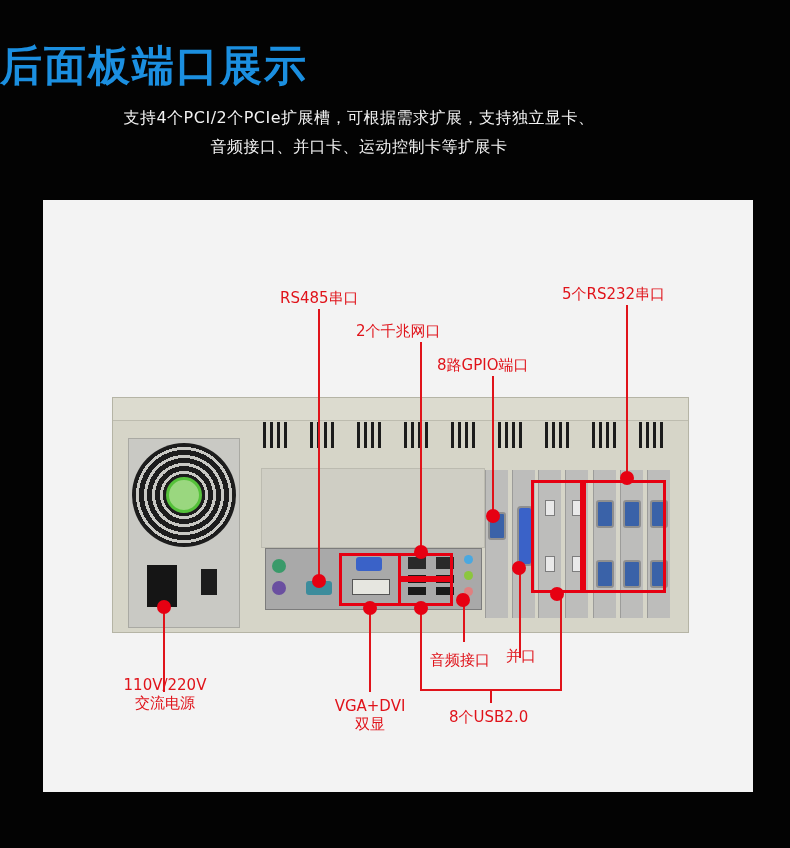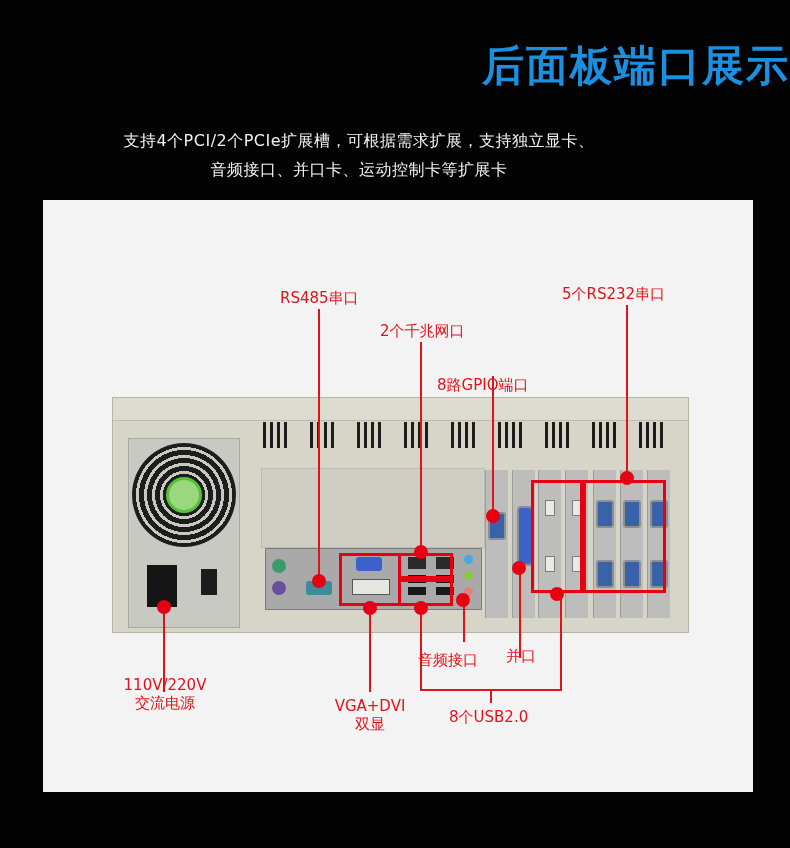--- a/index.html
+++ b/index.html
@@ -1,18 +1,18 @@
 <!DOCTYPE html>
 <html><head>
 <meta charset="utf-8">
 <style>
   html,body{margin:0;padding:0;background:#030303;}
   body{width:790px;height:848px;position:relative;overflow:hidden;font-family:"DejaVu Sans","Liberation Sans",sans-serif;}
-  .title{position:absolute;left:0;top:38px;width:790px;text-align:right;color:#1b8fe0;font-size:42px;font-weight:bold;letter-spacing:2px;}
-  .sub{position:absolute;left:0;width:718px;text-align:center;color:#f2f2f2;font-size:16px;letter-spacing:0.5px;margin-top:23px;}
+  .title{position:absolute;left:0;top:38px;width:790px;text-align:left;color:#1b8fe0;font-size:42px;font-weight:bold;letter-spacing:2px;}
+  .sub{position:absolute;left:0;width:718px;text-align:center;color:#f2f2f2;font-size:16px;letter-spacing:0.5px;}
   .panel{position:absolute;left:43px;top:200px;width:710px;height:592px;background:#f3f3f3;}
   .chassis{position:absolute;left:112px;top:397px;width:577px;height:236px;background:#d6d5c8;border:1px solid #b5b4a5;box-sizing:border-box;}
   .chassis-top{position:absolute;left:0;top:0;width:100%;height:22px;background:#dcdbcf;border-bottom:1px solid #bdbcaf;}
   .vent{position:absolute;top:24px;height:26px;display:flex;gap:4px;}
   .vent i{display:block;width:3px;height:26px;background:#1c1c1c;}
   .psu{position:absolute;left:15px;top:40px;width:112px;height:190px;background:#c9c9c4;border:1px solid #a9a9a3;box-sizing:border-box;}
   .fan{position:absolute;left:3px;top:4px;width:104px;height:104px;border-radius:50%;background:repeating-radial-gradient(circle,#1d1d1d 0 5px,#c9c9c4 5px 8px);}
   .fan-hub{position:absolute;left:34px;top:34px;width:36px;height:36px;border-radius:50%;background:#9ad77f;border:3px solid #55c23a;box-sizing:border-box;}
   .ac{position:absolute;left:18px;top:126px;width:30px;height:42px;background:#151515;}
   .sw{position:absolute;left:72px;top:130px;width:16px;height:26px;background:#1c1c1c;}
@@ -171,26 +171,26 @@
 <div class="dot" style="left:493px;top:516px"></div>
 <div class="dot" style="left:627px;top:478px"></div>
 <div class="dot" style="left:164px;top:607px"></div>
 <div class="dot" style="left:370px;top:608px"></div>
 <div class="dot" style="left:421px;top:608px"></div>
 <div class="dot" style="left:463px;top:600px"></div>
 <div class="dot" style="left:519px;top:568px"></div>
 <div class="dot" style="left:557px;top:594px"></div>
 
 <div class="lbl" style="left:280px;top:289px">RS485串口</div>
-<div class="lbl" style="left:380px;top:322px">2个千兆网口</div>
-<div class="lbl" style="left:437px;top:376px">8路GPIO端口</div>
+<div class="lbl" style="left:356px;top:322px">2个千兆网口</div>
+<div class="lbl" style="left:437px;top:356px">8路GPIO端口</div>
 <div class="lbl" style="left:562px;top:285px">5个RS232串口</div>
 <div class="lbl" style="left:118px;top:676px;width:94px">
     <div>110V/220V</div>
     <div>交流电源</div>
   </div>
 <div class="lbl" style="left:326px;top:697px;width:88px">
     <div>VGA+DVI</div>
     <div>双显</div>
   </div>
-<div class="lbl" style="left:418px;top:651px">音频接口</div>
+<div class="lbl" style="left:430px;top:651px">音频接口</div>
 <div class="lbl" style="left:506px;top:647px">并口</div>
 <div class="lbl" style="left:449px;top:708px">8个USB2.0</div>
 
 </body></html>

